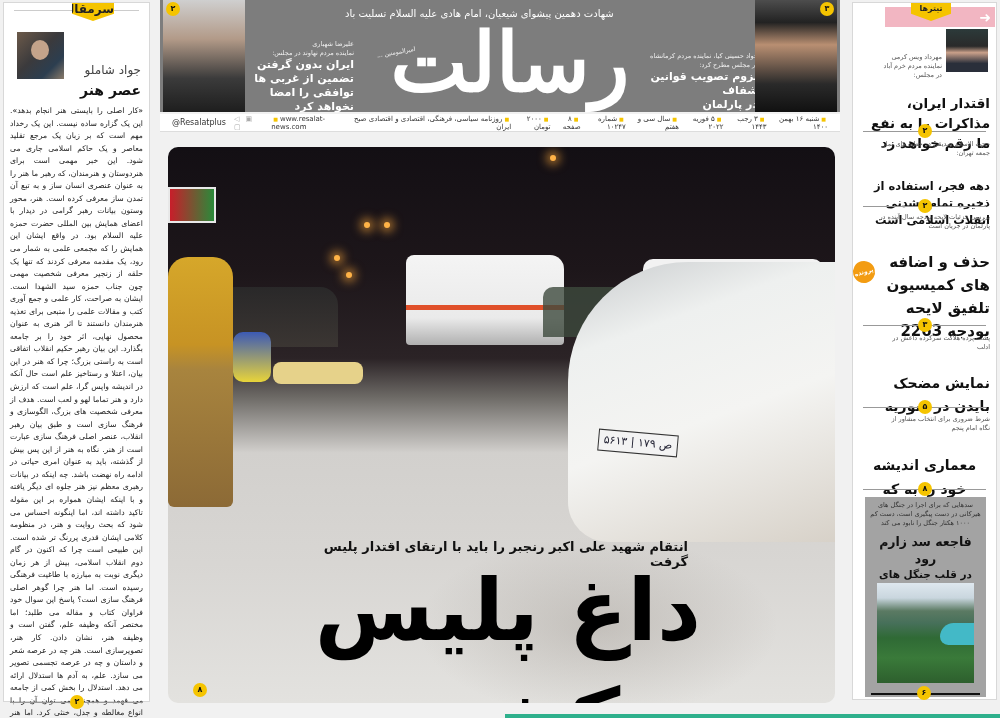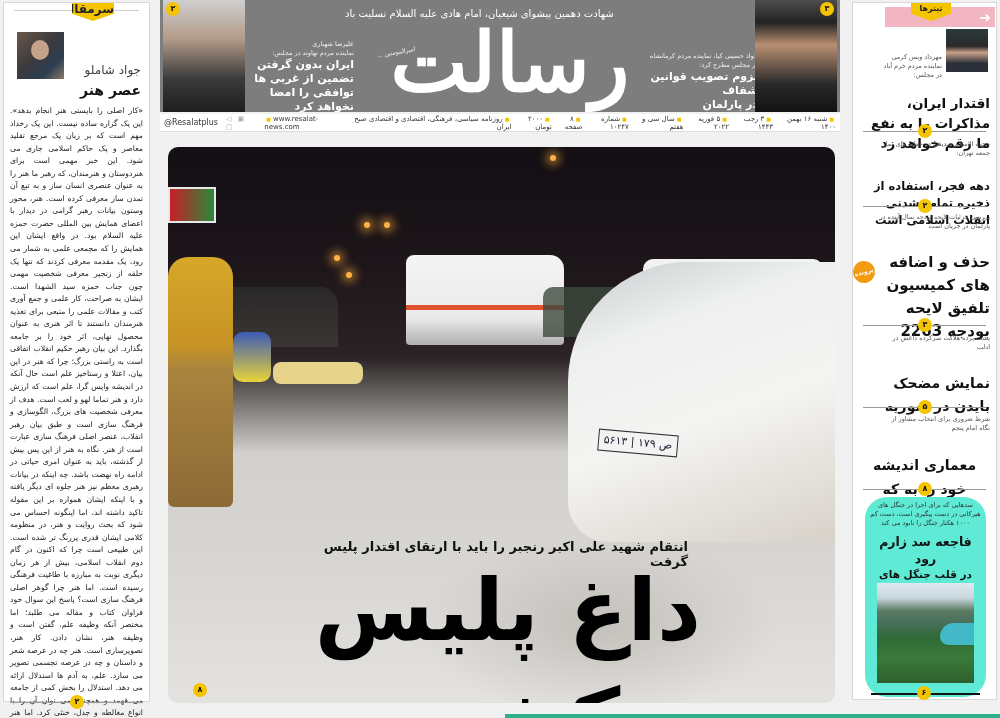--- a/index.html
+++ b/index.html
@@ -65,21 +65,21 @@
   .masthead .person-right { right: 3px; background: linear-gradient(180deg, #4d4d4d 0%, #222 20%, #b98f72 40%, #2a2a2a 75%, #111 100%); }
   .masthead .corner-badge { position: absolute; top: 2px; }
   .masthead .left-quote { position: absolute; left: 84px; top: 40px; width: 110px; text-align: right; color: #fff; }
   .masthead .right-quote { position: absolute; right: 82px; top: 52px; width: 120px; text-align: right; color: #fff; }
   .masthead .q-meta { font-size: 6.5px; line-height: 9px; color: #f0f0f0; }
   .masthead .q-title { font-size: 11px; line-height: 14px; font-weight: bold; }
 
   .info-bar {
     position: absolute; left: 160px; top: 114px; width: 680px; height: 18px;
     display: flex; align-items: center; justify-content: space-between;
-    font-size: 7px; color: #333; padding: 0 4px; background: #fff; direction: ltr;
+    font-size: 7px; color: #333; padding: 0 12px; background: #fff; direction: ltr;
     border-bottom: 1px solid #ddd;
   }
   .info-bar .left-part { display: flex; gap: 8px; align-items: center; }
   .info-bar .handle { font-size: 8px; color: #333; }
   .info-bar .social { color: #aaa; font-size: 7px; letter-spacing: 2px; }
   .info-bar .site::before, .info-bar .meta-item::before { content: "\25A0"; color: #f5c400; margin: 0 2px; font-size: 5px; vertical-align: middle; }
   .info-bar .meta { direction: rtl; display: flex; gap: 0; }
 
   
   .main-photo {
@@ -147,21 +147,21 @@
   .right-col .item { position: absolute; right: 6px; left: 6px; text-align: right; }
   .right-col .meta { font-size: 6.5px; line-height: 9px; color: #555; margin-left: 20px; }
   .right-col .title { font-size: 13.5px; font-weight: bold; line-height: 20px; color: #111; margin-top: 20px; }
   .right-col .divider { position: absolute; left: 10px; right: 10px; border-top: 1px solid #999; }
   .right-col .badge { position: absolute; left: 65px; }
   .right-col .stamp {
     position: absolute; left: 0; top: 258px; width: 22px; height: 22px; border-radius: 50%;
     background: #f39c12; color: #fff; font-size: 6px; font-weight: bold; text-align: center; line-height: 22px; transform: rotate(-15deg);
   }
   .right-col .feature {
-    position: absolute; left: 12px; right: 10px; top: 494px; height: 200px; background: #5eead4; border-radius: 22px;
+    position: absolute; left: 12px; right: 10px; top: 494px; height: 200px; background: #a3a3a3;
   }
   .right-col .feature .f-meta { position: absolute; right: 4px; left: 4px; top: 4px; font-size: 6.5px; line-height: 9px; color: #333; text-align: center; }
   .right-col .feature .f-title { position: absolute; right: 2px; left: 2px; top: 36px; text-align: center; font-weight: bold; color: #111; }
   .right-col .feature .f-title .l1 { display: block; font-size: 12.5px; line-height: 17px; }
   .right-col .feature .f-title .l2 { display: block; font-size: 10.5px; line-height: 14px; }
   .right-col .feature .f-photo {
     position: absolute; left: 12px; right: 12px; top: 86px; height: 100px;
     background: linear-gradient(180deg,#dfe8ef 0%, #c9d6de 15%, #5b7a63 28%, #47705a 40%, #2f6a35 55%, #3a7a3a 75%, #2d5f2d 100%);
   }
   .right-col .feature .f-photo::after { content: ""; position: absolute; right: 0; top: 40px; width: 34px; height: 22px; background: #43b9c7; border-radius: 20px 0 0 12px; }

